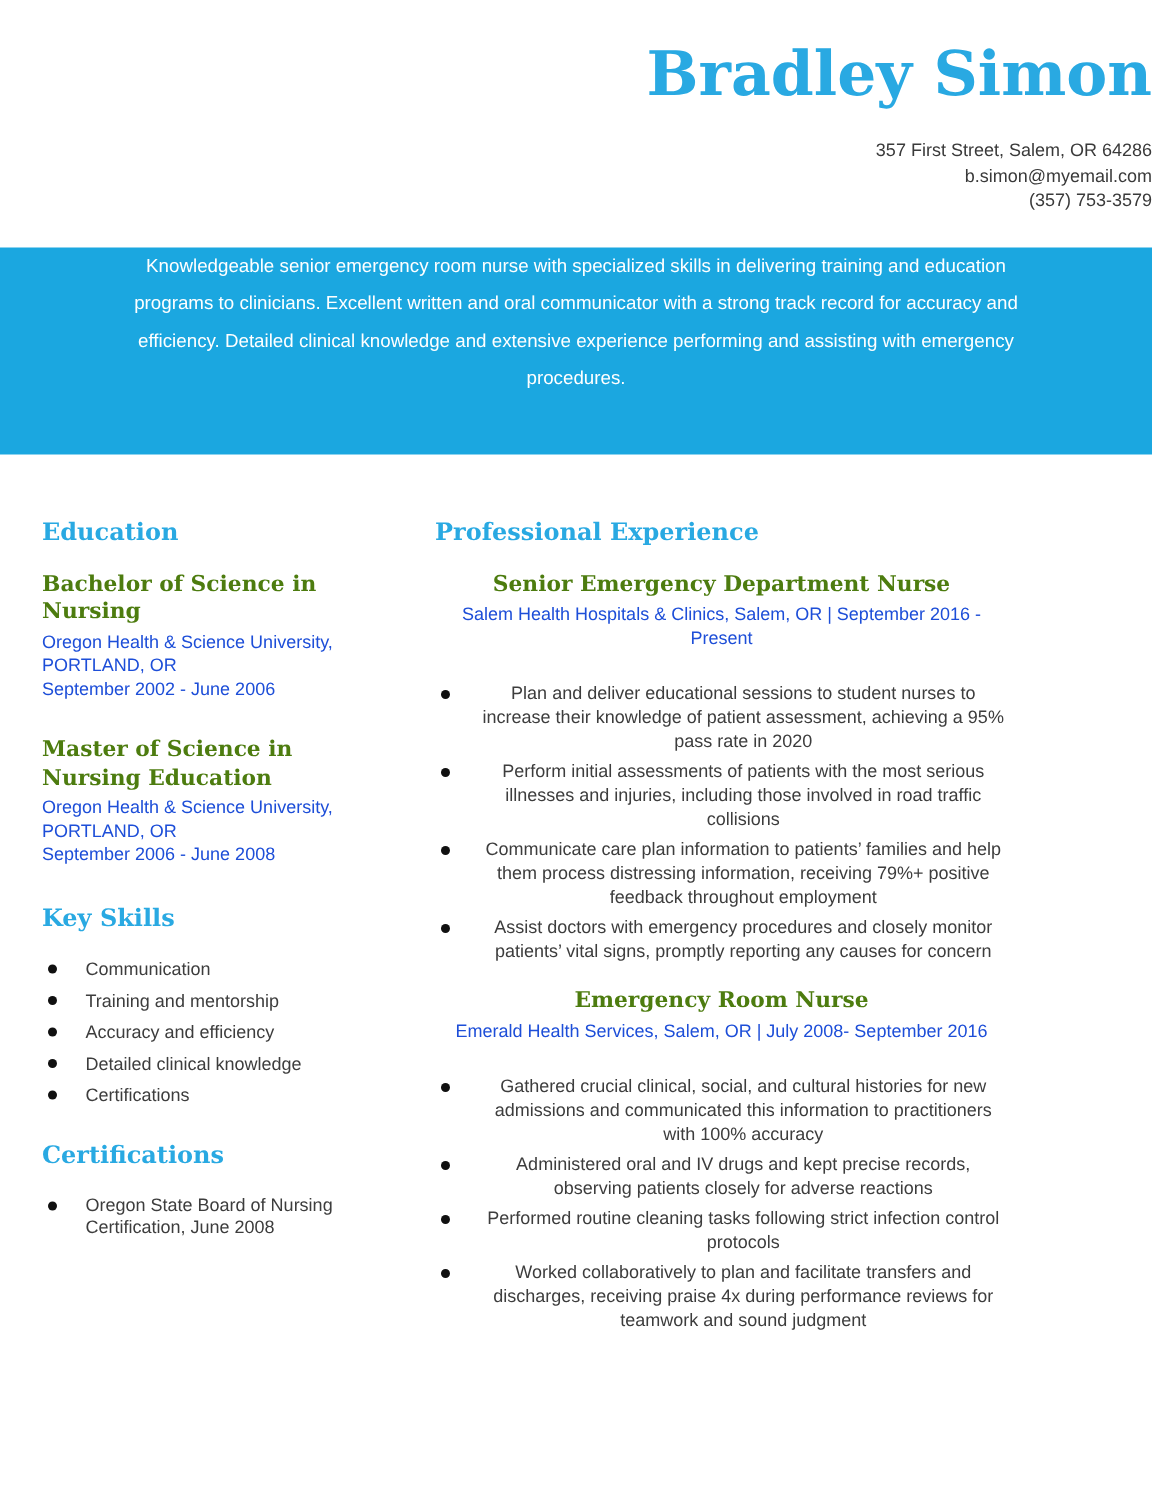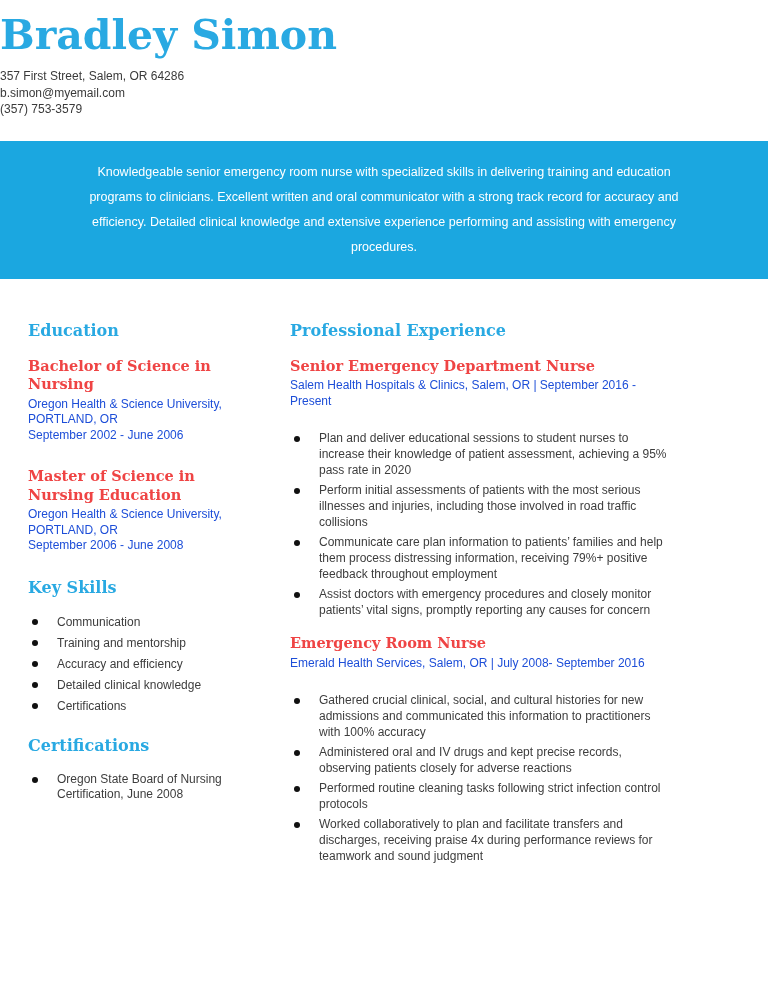--- a/index.html
+++ b/index.html
@@ -4,69 +4,69 @@
 <style>
   * { margin:0; padding:0; box-sizing:border-box; }
   html,body { background:#ffffff; }
   .page {
     width:768px; height:994px; margin:0 auto; background:#ffffff;
     font-family:"Liberation Sans", sans-serif; color:#3d3d3d;
     overflow:hidden; position:relative;
   }
 
   
-  .header { text-align:left; padding-top:12px; }
+  .header { text-align:right; padding-top:26px; }
   .name {
     font-family:"DejaVu Serif", serif; font-weight:bold;
     font-size:41px; line-height:1.15; color:#29a9e2;
   }
-  .contact { margin-top:9px; font-size:12px; line-height:16.5px; color:#3a3a3a; }
+  .contact { margin-top:19px; font-size:12px; line-height:16.5px; color:#3a3a3a; }
 
   
   .banner {
     margin-top:23px; width:768px; height:138px; background:#1ba7e0;
-    display:flex; align-items:center; justify-content:center;
+    display:flex; align-items:flex-start; justify-content:center;
   }
   .banner p {
     max-width:628px; text-align:center; color:#ffffff;
     font-size:12.5px; line-height:25px; font-weight:normal;
   }
 
   
   .content { display:flex; padding:42px 4px 0 28px; }
   .col-left  { width:225px; flex-shrink:0; }
   .col-right { width:382px; margin-left:37px; }
 
   .section-heading {
     font-family:"DejaVu Serif", serif; font-weight:bold;
     font-size:16px; line-height:20px; color:#29a9e2; margin-bottom:16px;
   }
   .mt { margin-top:22px; }
 
   .entry { margin-bottom:24px; }
   .entry-title, .job-title {
     font-family:"DejaVu Serif", serif; font-weight:bold;
-    font-size:14.5px; line-height:18.5px; color:#ef4444; margin-bottom:3px;
+    font-size:14.5px; line-height:18.5px; color:#4d7c0f; margin-bottom:3px;
   }
   .detail, .dates, .company {
     font-size:12px; line-height:15.5px; color:#1d4ed8; white-space:pre-line;
   }
   .company { margin-bottom:22px; }
 
   ul.bullets { list-style:none; }
   ul.bullets li {
     position:relative; padding-left:29px;
     font-size:12px; line-height:15.8px; color:#3d3d3d; margin-bottom:4.5px;
   }
   ul.skills li { margin-bottom:5px; line-height:16px; }
   .dot {
     position:absolute; left:4px; top:5px;
     width:6px; height:6px; border-radius:50%; background:#101010;
   }
-  .job { margin-bottom:16px; }
+  .job { margin-bottom:16px;text-align:center; }
 </style>
 </head>
 <body>
 
 <div class="page">
 
   <div class="header">
     <div class="name">Bradley Simon</div>
     <div class="contact">
       <div>357 First Street, Salem, OR 64286</div>

